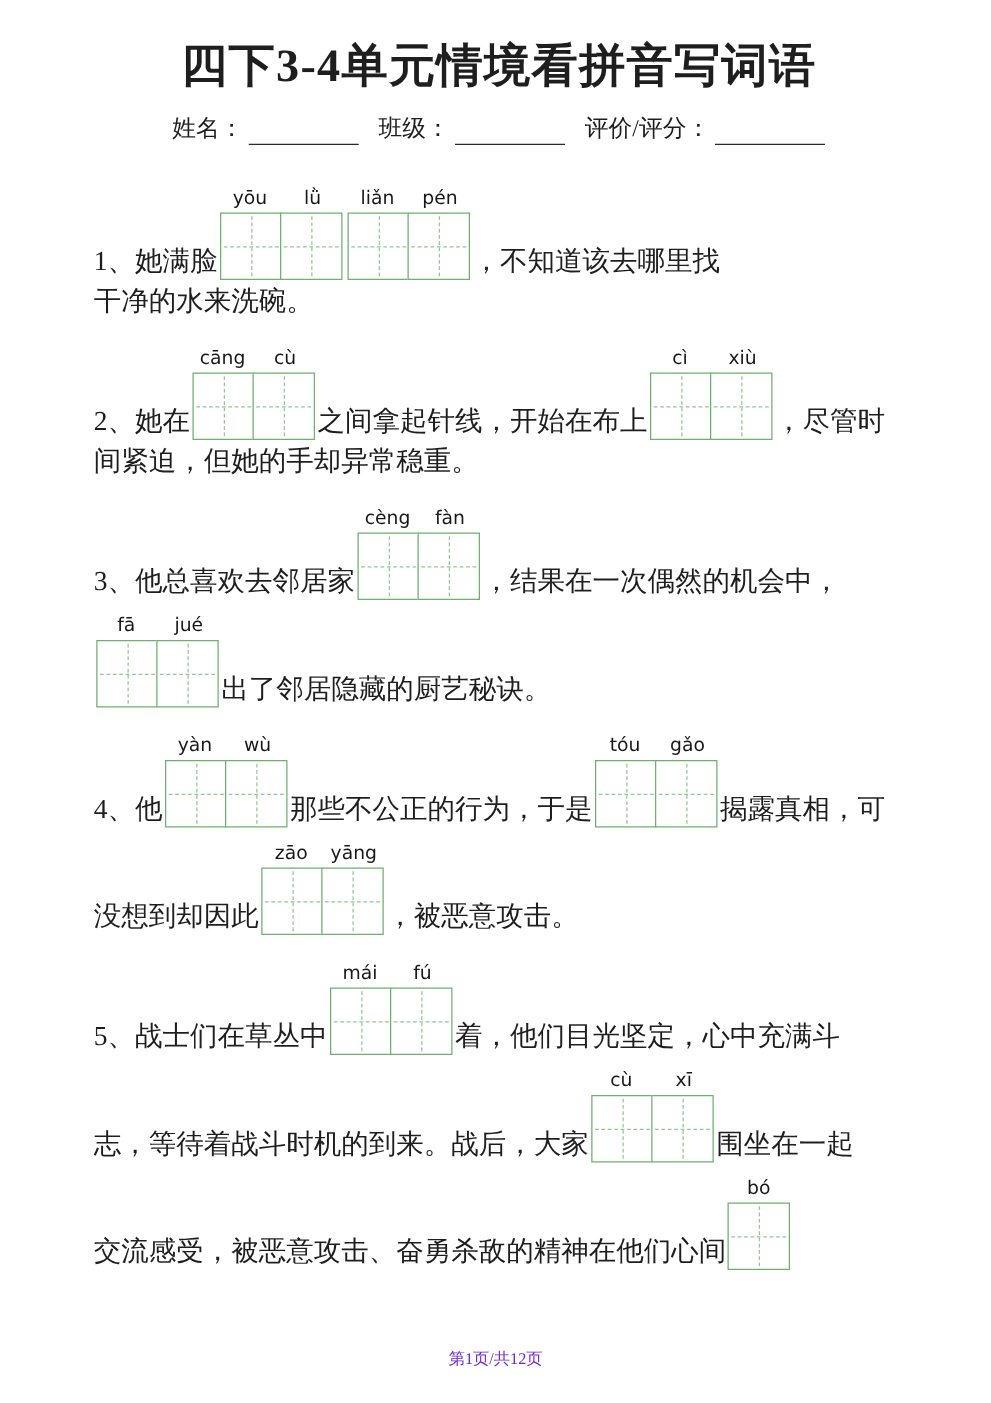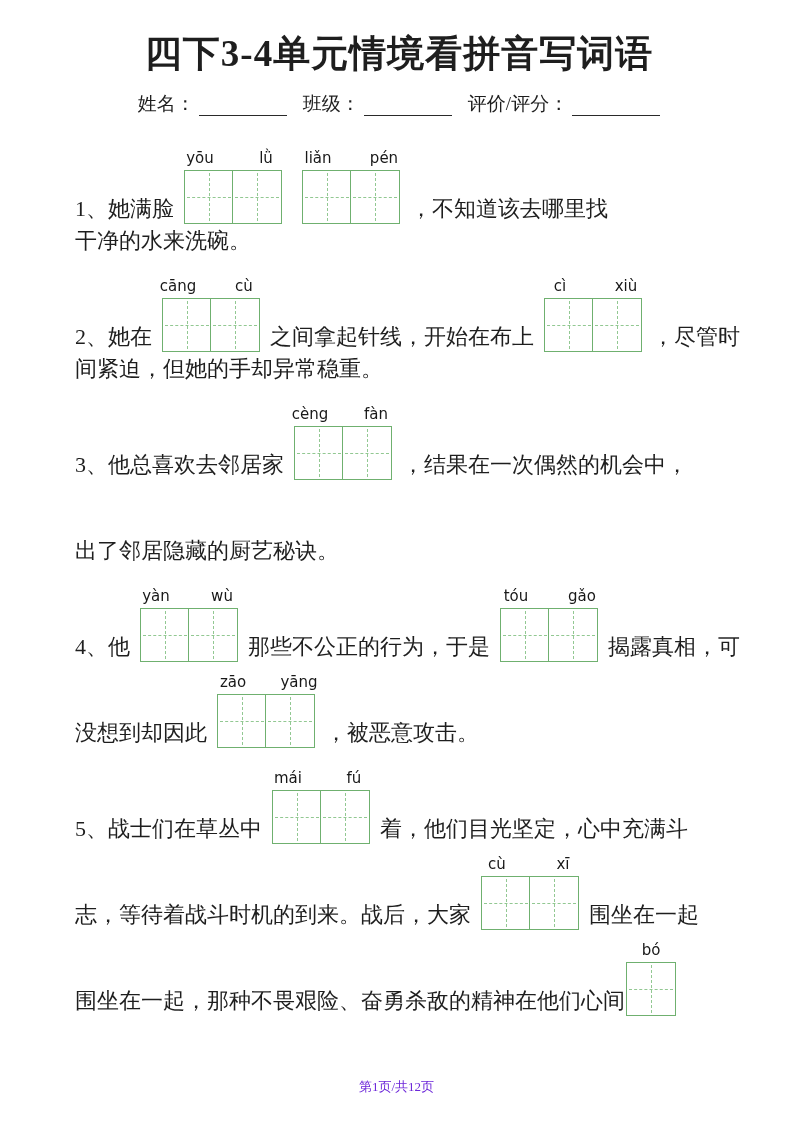--- a/index.html
+++ b/index.html
@@ -51,21 +51,21 @@
     font-size:22px;
     line-height:30px;
     white-space:pre;
   }
   .box-group{
     display:inline-flex;
     flex-direction:column;
     align-items:center;
     margin:0 1px;
   }
-  .py-row{display:flex;height:21px;gap:16px;}
+  .py-row{display:flex;height:21px;}
   .py{
     width:50px;
     text-align:center;
     font-family:"DejaVu Sans", sans-serif;
     font-size:15px;
     line-height:19px;
     color:#181818;
   }
   .cells{display:flex;}
   .cell{
@@ -184,20 +184,30 @@
             <span class="py">fàn</span>
           </span>
           <span class="cells">
             <span class="cell"></span>
             <span class="cell"></span>
           </span>
         </span>
         <span class="t">，结果在一次偶然的机会中，</span>
       </div>
       <div class="line box-line">
+        <span class="box-group">
+          <span class="py-row">
+            <span class="py">fā</span>
+            <span class="py">jué</span>
+          </span>
+          <span class="cells">
+            <span class="cell"></span>
+            <span class="cell"></span>
+          </span>
+        </span>
         <span class="t">出了邻居隐藏的厨艺秘诀。</span>
       </div>
     </div>
 
     <div class="item">
       <div class="line box-line">
         <span class="t">4、他</span>
         <span class="box-group">
           <span class="py-row">
             <span class="py">yàn</span>
@@ -260,21 +270,21 @@
             <span class="py">xī</span>
           </span>
           <span class="cells">
             <span class="cell"></span>
             <span class="cell"></span>
           </span>
         </span>
         <span class="t">围坐在一起</span>
       </div>
       <div class="line box-line">
-        <span class="t">围坐在一起，那种不畏艰险、奋勇杀敌的精神在他们心间</span>
+        <span class="t">交流感受，被恶意攻击、奋勇杀敌的精神在他们心间</span>
         <span class="box-group">
           <span class="py-row">
             <span class="py">bó</span>
           </span>
           <span class="cells">
             <span class="cell"></span>
           </span>
         </span>
       </div>
     </div>

